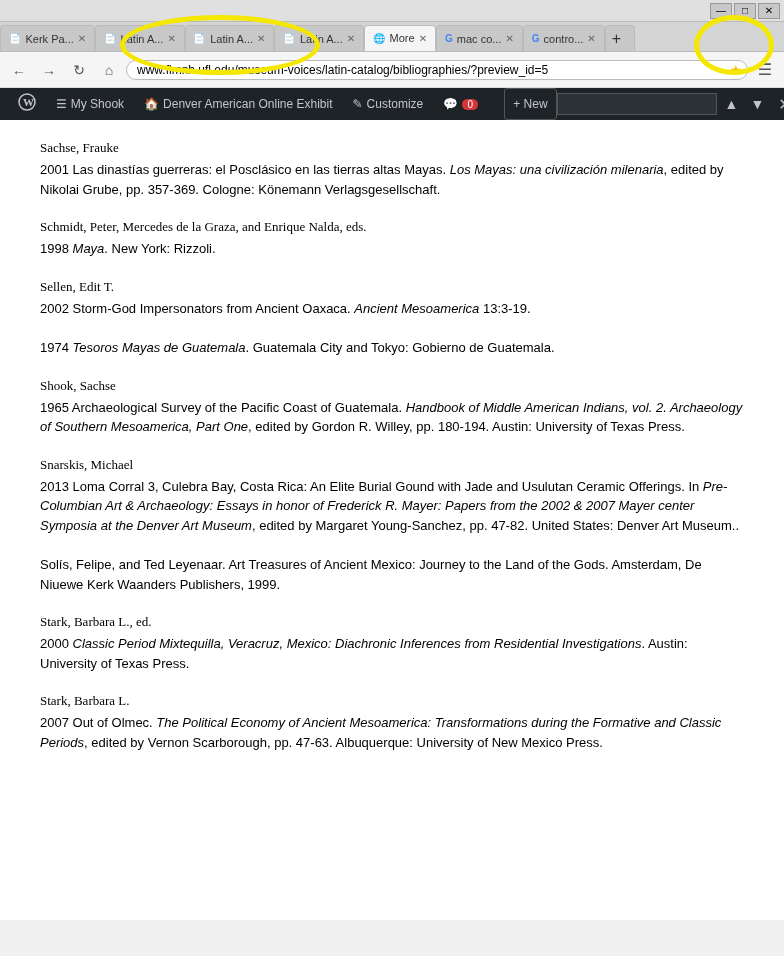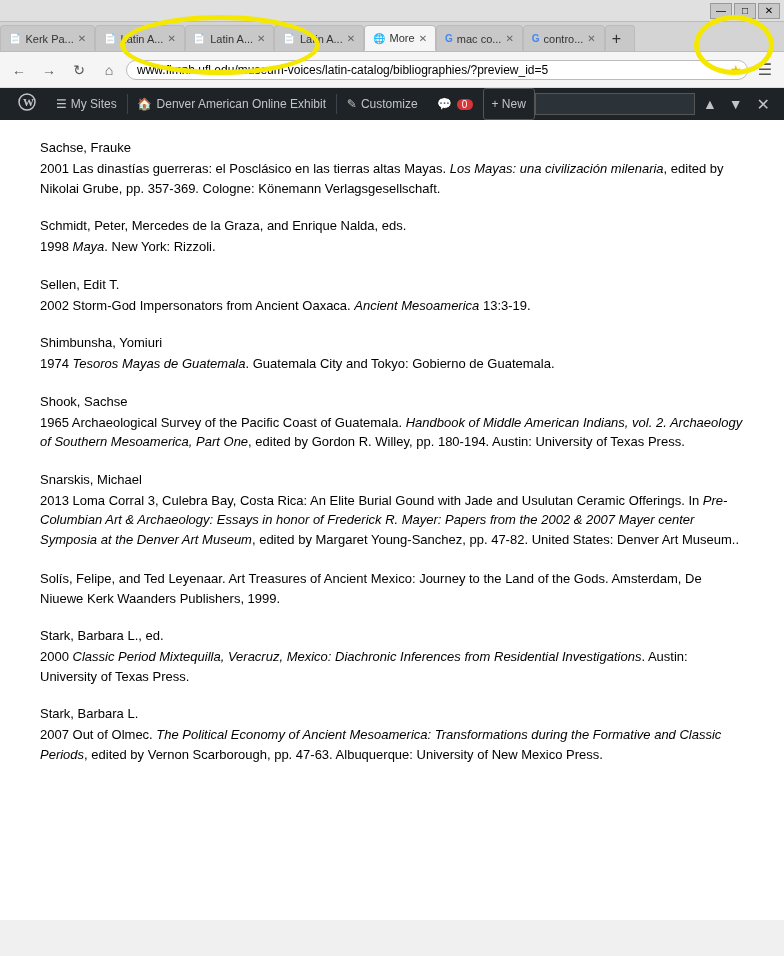--- a/index.html
+++ b/index.html
@@ -149,20 +149,21 @@
       padding: 0 5px;
       font-size: 10px;
       min-width: 16px;
       text-align: center;
     }
     .new-btn {
       border: 1px solid #555;
       border-radius: 3px;
       padding: 8px 8px;
       cursor: pointer;
+      margin-left: 16px;
     }
     .find-bar {
       margin-left: auto;
       display: flex;
       align-items: center;
       gap: 4px;
     }
     .find-input {
       height: 22px;
       width: 160px;
@@ -196,20 +197,21 @@
       min-height: 800px;
       position: relative;
     }
 
     .bib-entry {
       margin-bottom: 20px;
     }
     .bib-author {
       font-weight: normal;
       margin-bottom: 4px;
+      font-family: Liberation Serif, serif;
     }
     .bib-ref {
       text-indent: -0px;
       line-height: 1.5;
       font-size: 13px;
       color: #000;
     }
     .bib-ref em { }
   </style>
 </head>
@@ -278,21 +280,21 @@
 
 <div class="wp-toolbar">
   <div class="wp-logo">
     <svg width="18" height="18" viewBox="0 0 18 18">
       <circle cx="9" cy="9" r="8" fill="none" stroke="#c3c4c7" stroke-width="1.5"></circle>
       <text x="5" y="13" font-size="11" fill="#c3c4c7" font-family="serif" font-weight="bold">W</text>
     </svg>
   </div>
   <div class="wp-toolbar-item">
     <span>☰</span>
-    <span>My Sites</span>
+    <span>My Shook</span>
   </div>
   <div class="wp-divider"></div>
   <div class="wp-toolbar-item">
     <span>🏠</span>
     <span>Denver American Online Exhibit</span>
   </div>
   <div class="wp-divider"></div>
   <div class="wp-toolbar-item">
     <span>✎</span>
     <span>Customize</span>
@@ -354,21 +356,20 @@
   </div>
 
   <div class="bib-entry">
     <div class="bib-author">Sellen, Edit T.</div>
     <div class="bib-ref">
       2002 Storm-God Impersonators from Ancient Oaxaca. <em>Ancient Mesoamerica</em> 13:3-19.
     </div>
   </div>
 
   <div class="bib-entry">
-    <div class="bib-author">Shimbunsha, Yomiuri</div>
     <div class="bib-ref">
       1974 <em>Tesoros Mayas de Guatemala</em>. Guatemala City and Tokyo: Gobierno de Guatemala.
     </div>
   </div>
 
   <div class="bib-entry">
     <div class="bib-author">Shook, Sachse</div>
     <div class="bib-ref">
       1965 Archaeological Survey of the Pacific Coast of Guatemala. <em>Handbook of Middle American Indians, vol. 2. Archaeology of Southern Mesoamerica, Part One</em>, edited by Gordon R. Willey, pp. 180-194. Austin: University of Texas Press.
     </div>

